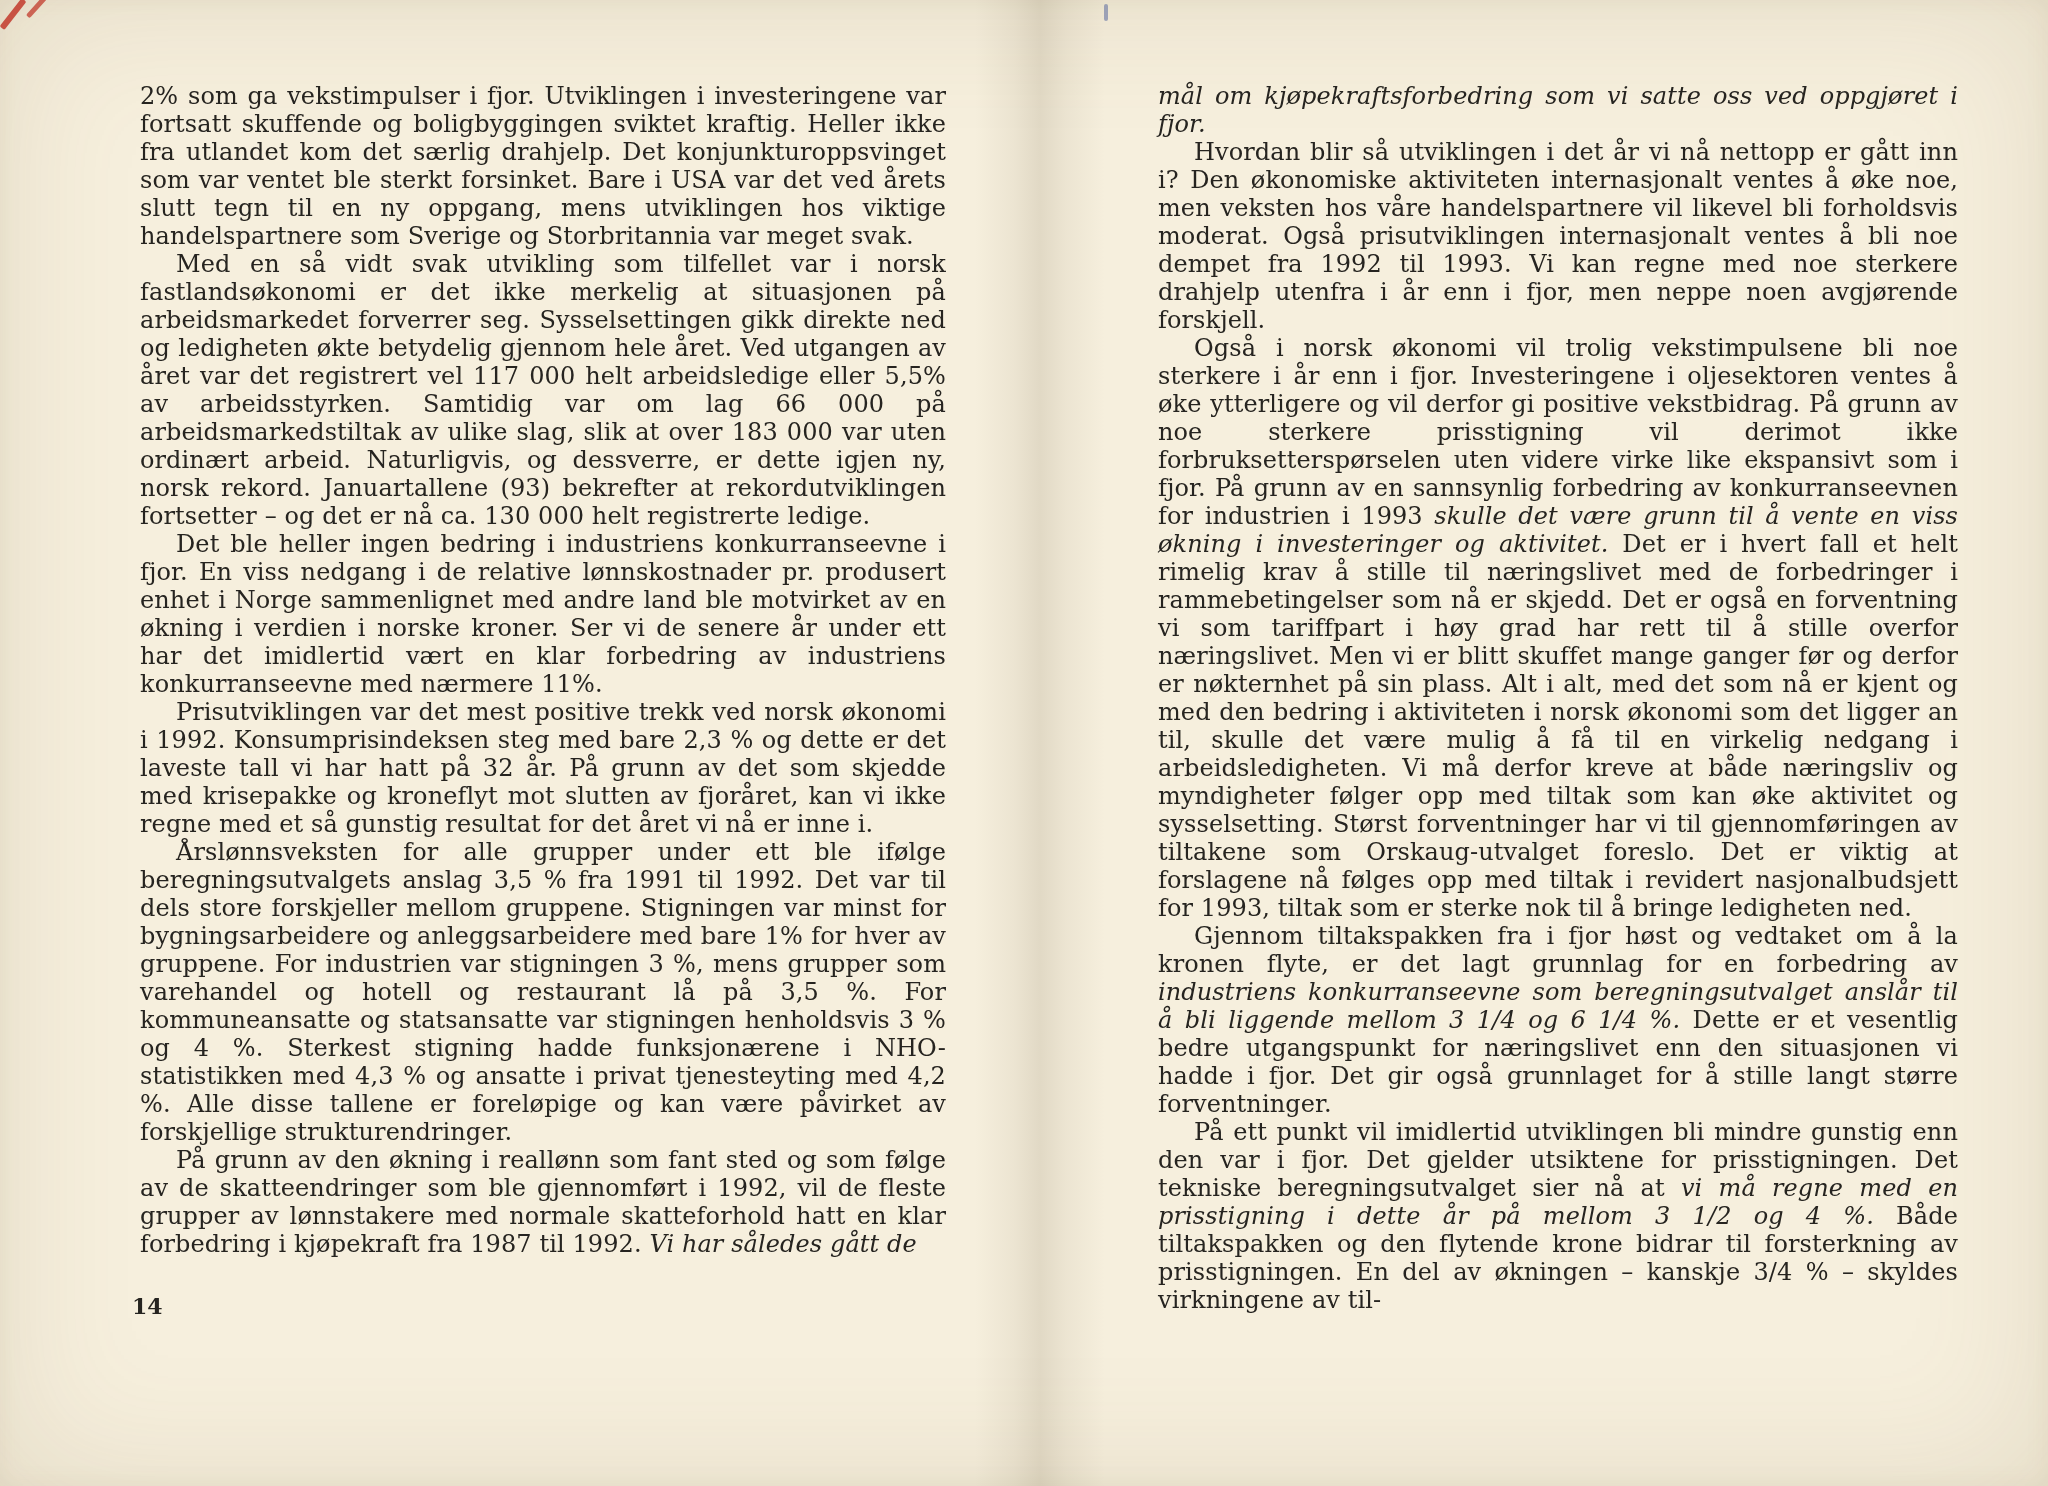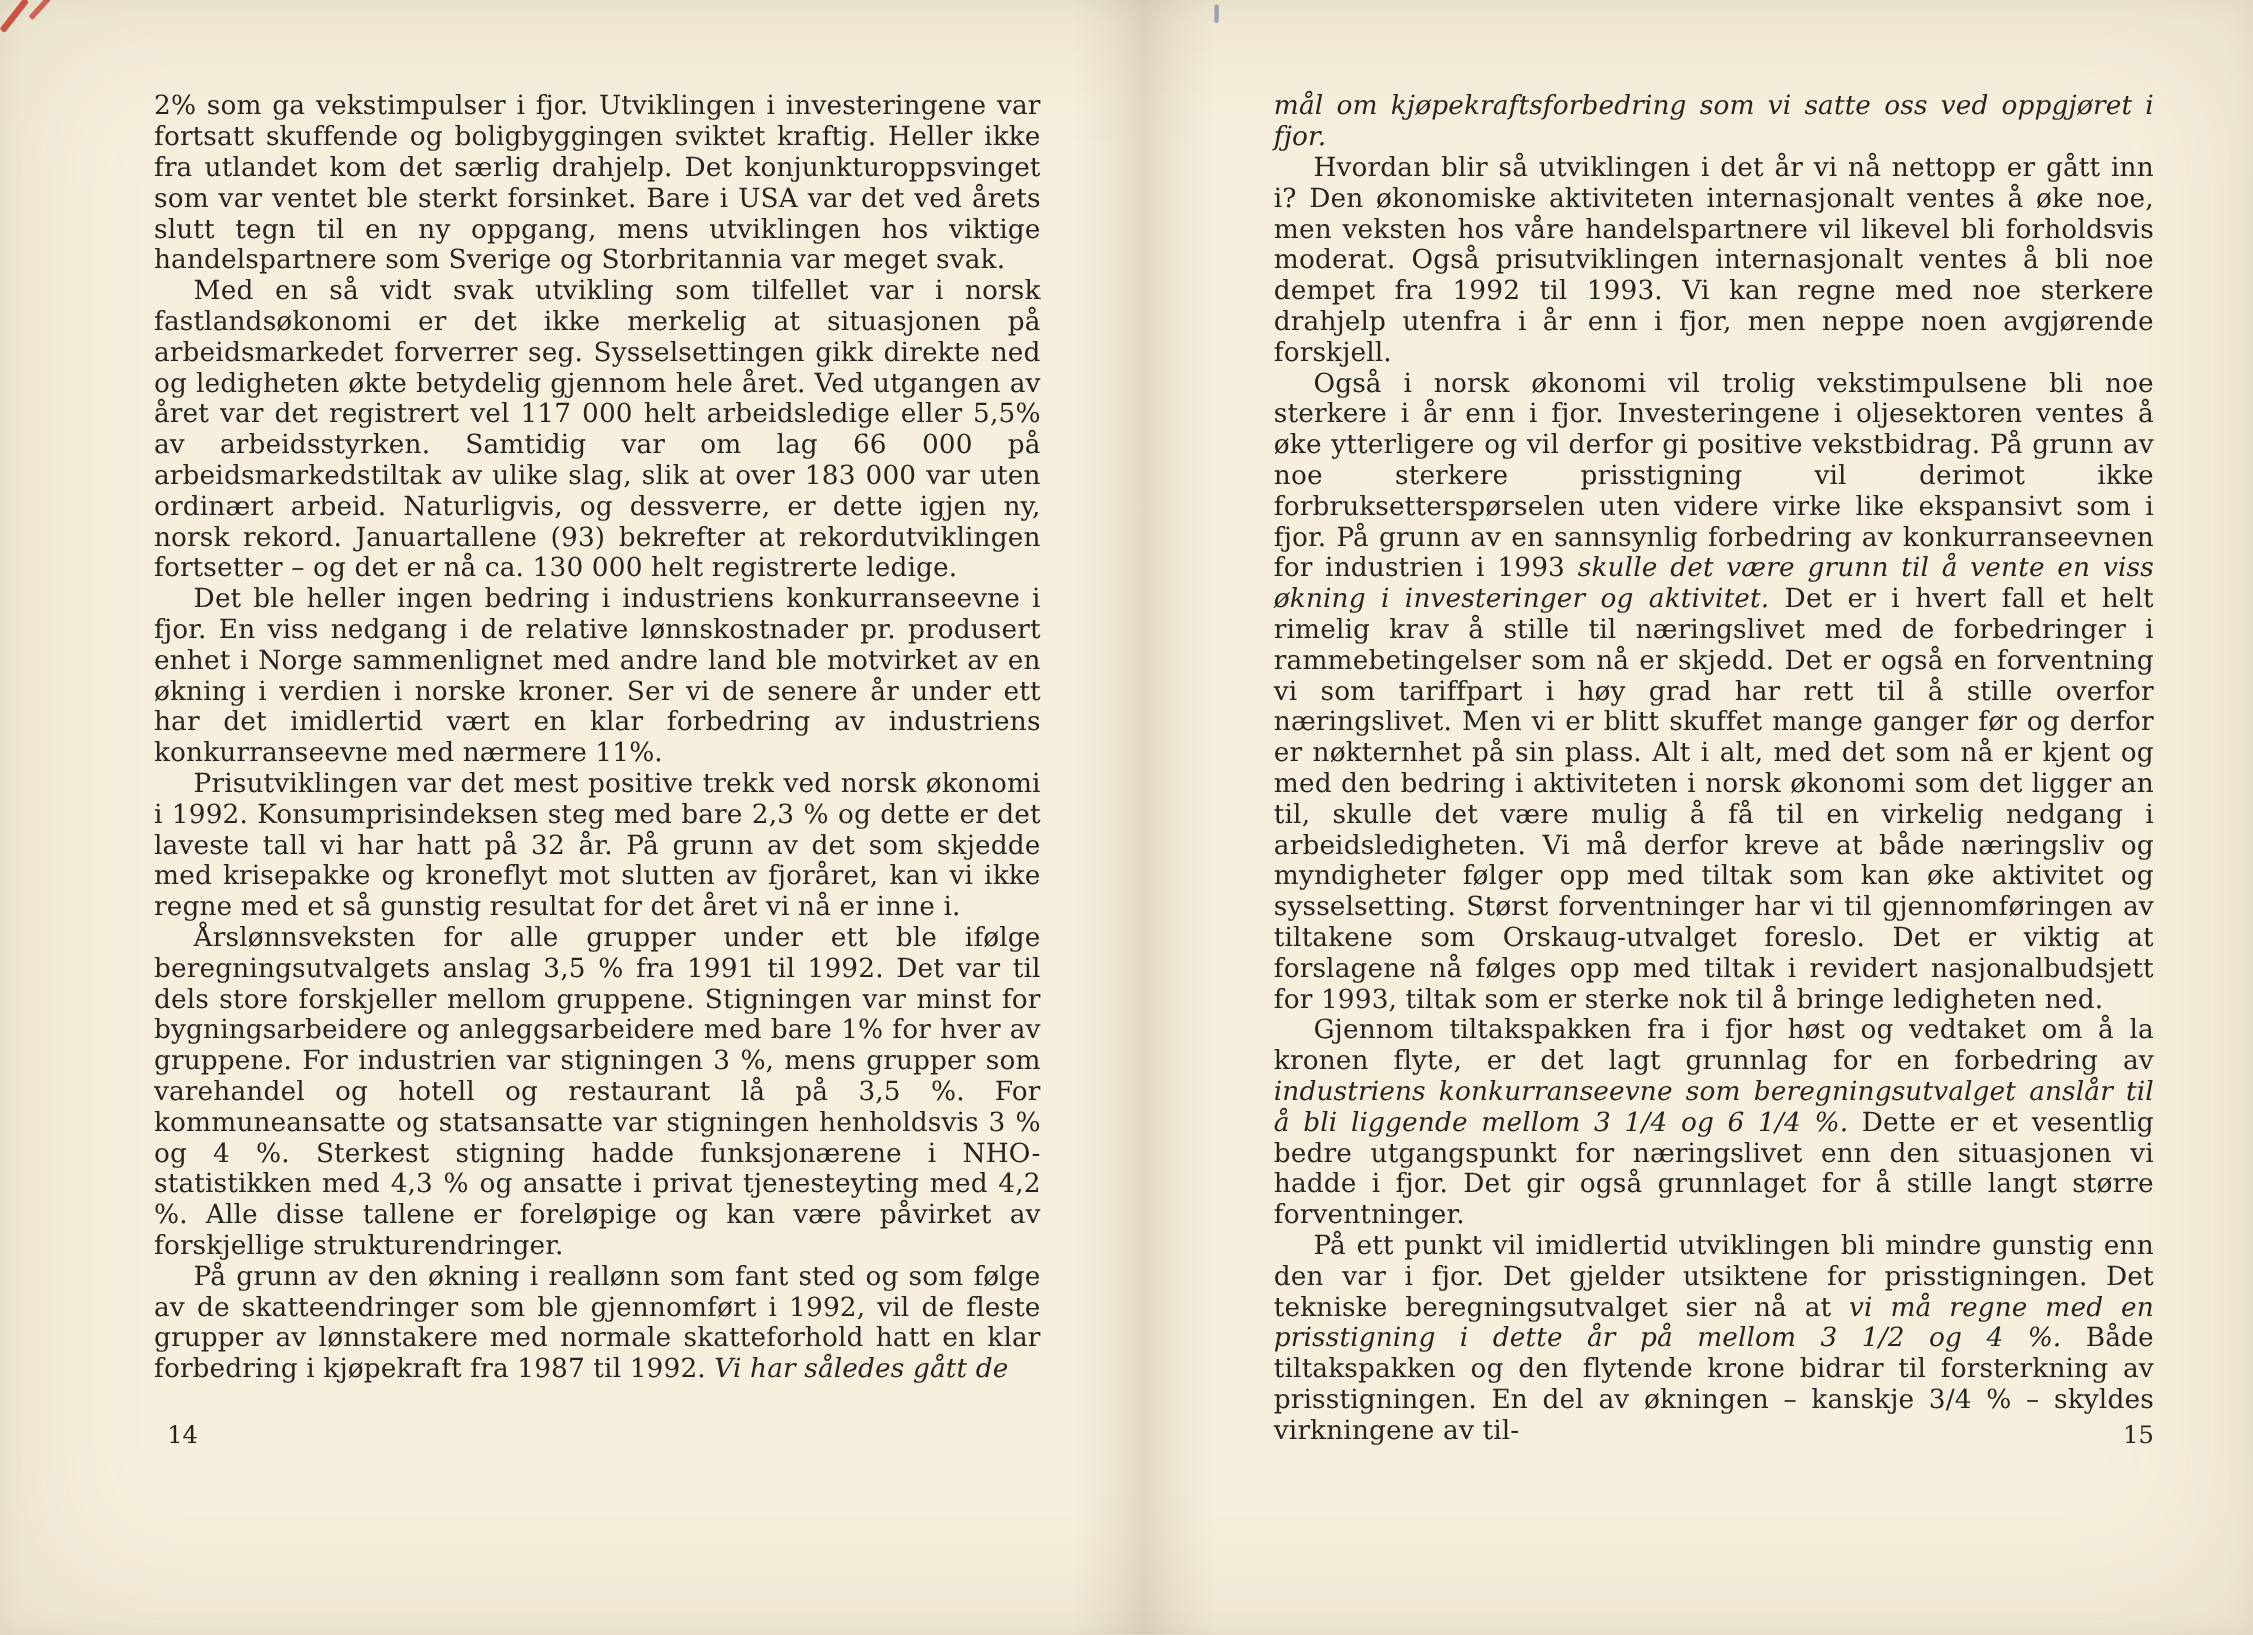--- a/index.html
+++ b/index.html
@@ -74,21 +74,21 @@
   .para { margin: 0; }
   .para.indent { text-indent: 1.5em; }
   .para em { }
   .page-number {
     position: absolute;
     top: 1292px;
     color: var(--color-ink, #262420);
     font-size: 22px;
     line-height: 28px;
   }
-  .page-number.left-num  { left: 152px; }
+  .page-number.left-num  { left: 132px; font-weight: bold; }
   .page-number.right-num { left: 1158px; width: 800px; text-align: right; }
 </style>
 </head>
 <body>
 
 <div class="spread">
 
   <div class="gutter-shadow"></div>
 
   <div class="scan-mark red-mark-1"></div>
@@ -107,15 +107,14 @@
   <div class="page-number left-num">14</div>
 
   <div class="text-block right-block">
       <p class="para"><em>mål om kjøpekraftsforbedring som vi satte oss ved oppgjøret i fjor.</em></p>
       <p class="para indent"><span>Hvordan blir så utviklingen i det år vi nå nettopp er gått inn i? Den økonomiske aktiviteten internasjonalt ventes å øke noe, men veksten hos våre handelspartnere vil likevel bli forholdsvis moderat. Også prisutviklingen internasjonalt ventes å bli noe dempet fra 1992 til 1993. Vi kan regne med noe sterkere drahjelp utenfra i år enn i fjor, men neppe noen avgjørende forskjell.</span></p>
       <p class="para indent"><span>Også i norsk økonomi vil trolig vekstimpulsene bli noe sterkere i år enn i fjor. Investeringene i oljesektoren ventes å øke ytterligere og vil derfor gi positive vekstbidrag. På grunn av noe sterkere prisstigning vil derimot ikke forbruksetterspørselen uten videre virke like ekspansivt som i fjor. På grunn av en sannsynlig forbedring av konkurranseevnen for industrien i 1993 </span><em>skulle det være grunn til å vente en viss økning i investeringer og aktivitet.</em><span> Det er i hvert fall et helt rimelig krav å stille til næringslivet med de forbedringer i rammebetingelser som nå er skjedd. Det er også en forventning vi som tariffpart i høy grad har rett til å stille overfor næringslivet. Men vi er blitt skuffet mange ganger før og derfor er nøkternhet på sin plass. Alt i alt, med det som nå er kjent og med den bedring i aktiviteten i norsk økonomi som det ligger an til, skulle det være mulig å få til en virkelig nedgang i arbeidsledigheten. Vi må derfor kreve at både næringsliv og myndigheter følger opp med tiltak som kan øke aktivitet og sysselsetting. Størst forventninger har vi til gjennomføringen av tiltakene som Orskaug-utvalget foreslo. Det er viktig at forslagene nå følges opp med tiltak i revidert nasjonalbudsjett for 1993, tiltak som er sterke nok til å bringe ledigheten ned.</span></p>
       <p class="para indent"><span>Gjennom tiltakspakken fra i fjor høst og vedtaket om å la kronen flyte, er det lagt grunnlag for en forbedring av </span><em>industriens konkurranseevne som beregningsutvalget anslår til å bli liggende mellom 3 1/4 og 6 1/4 %.</em><span> Dette er et vesentlig bedre utgangspunkt for næringslivet enn den situasjonen vi hadde i fjor. Det gir også grunnlaget for å stille langt større forventninger.</span></p>
       <p class="para indent"><span>På ett punkt vil imidlertid utviklingen bli mindre gunstig enn den var i fjor. Det gjelder utsiktene for prisstigningen. Det tekniske beregningsutvalget sier nå at </span><em>vi må regne med en prisstigning i dette år på mellom 3 1/2 og 4 %.</em><span> Både tiltakspakken og den flytende krone bidrar til forsterkning av prisstigningen. En del av økningen – kanskje 3/4 % – skyldes virkningene av til-</span></p>
     </div>
 
-  <div class="page-number right-num">15</div>
 
 </div>
 
 </body></html>

